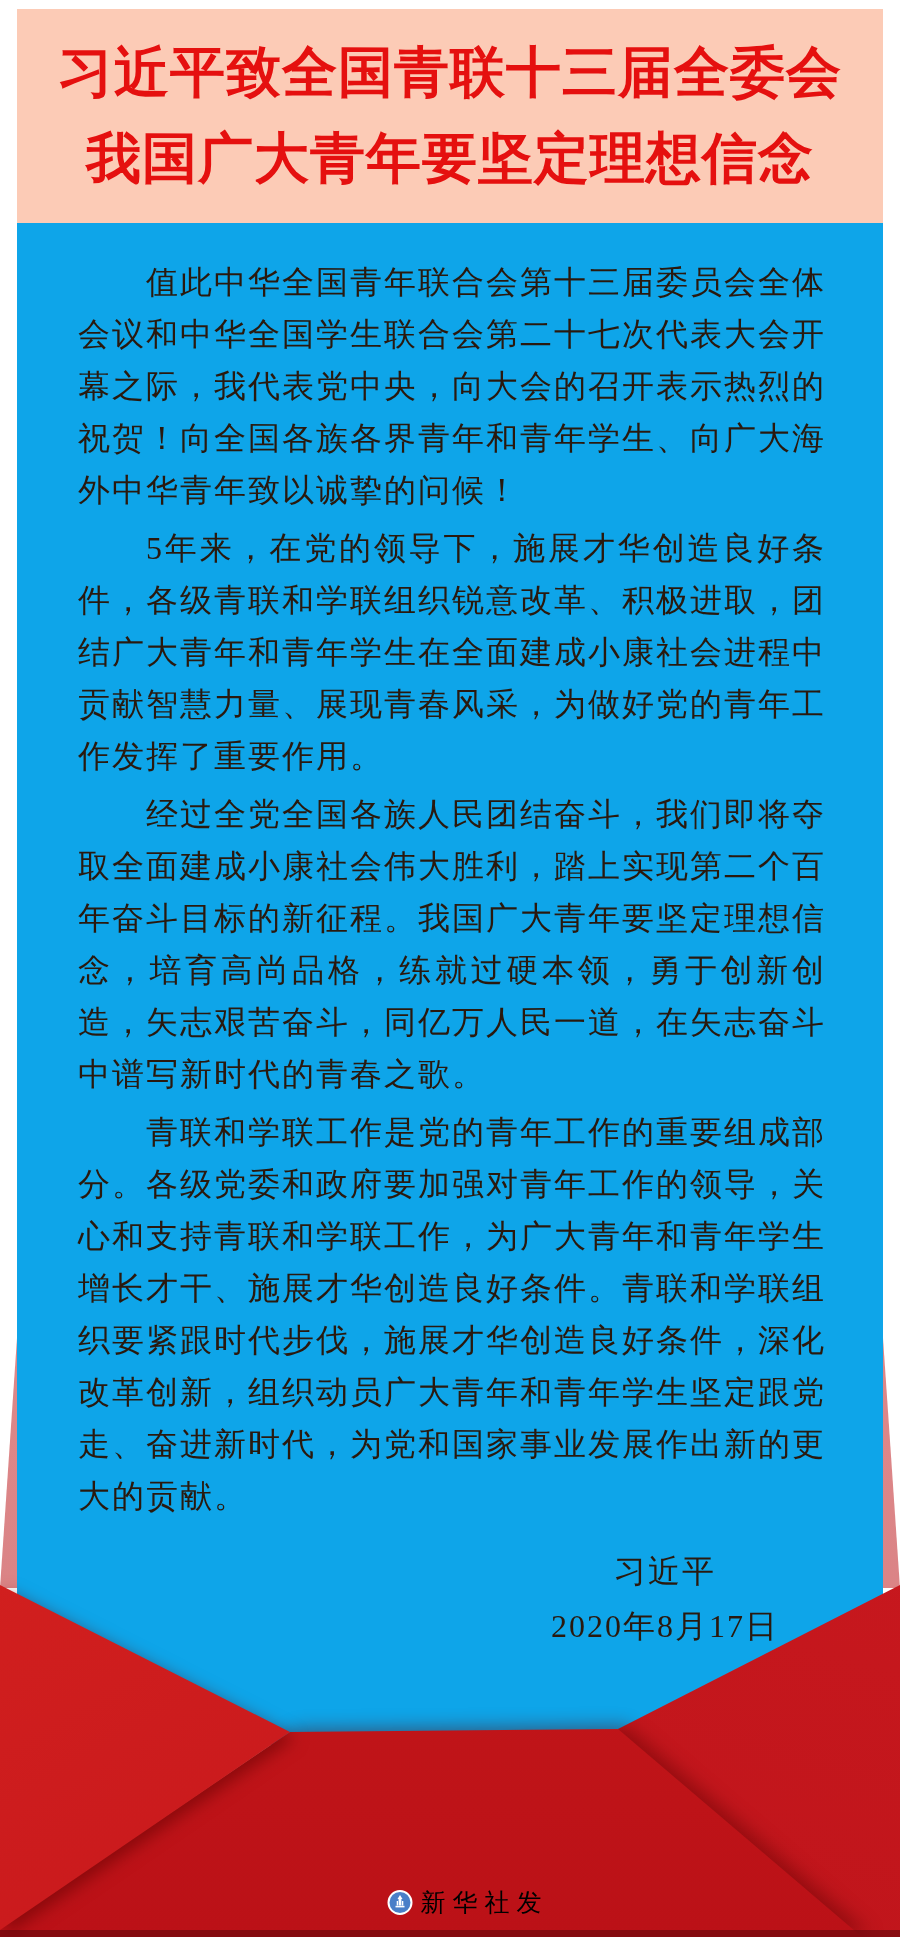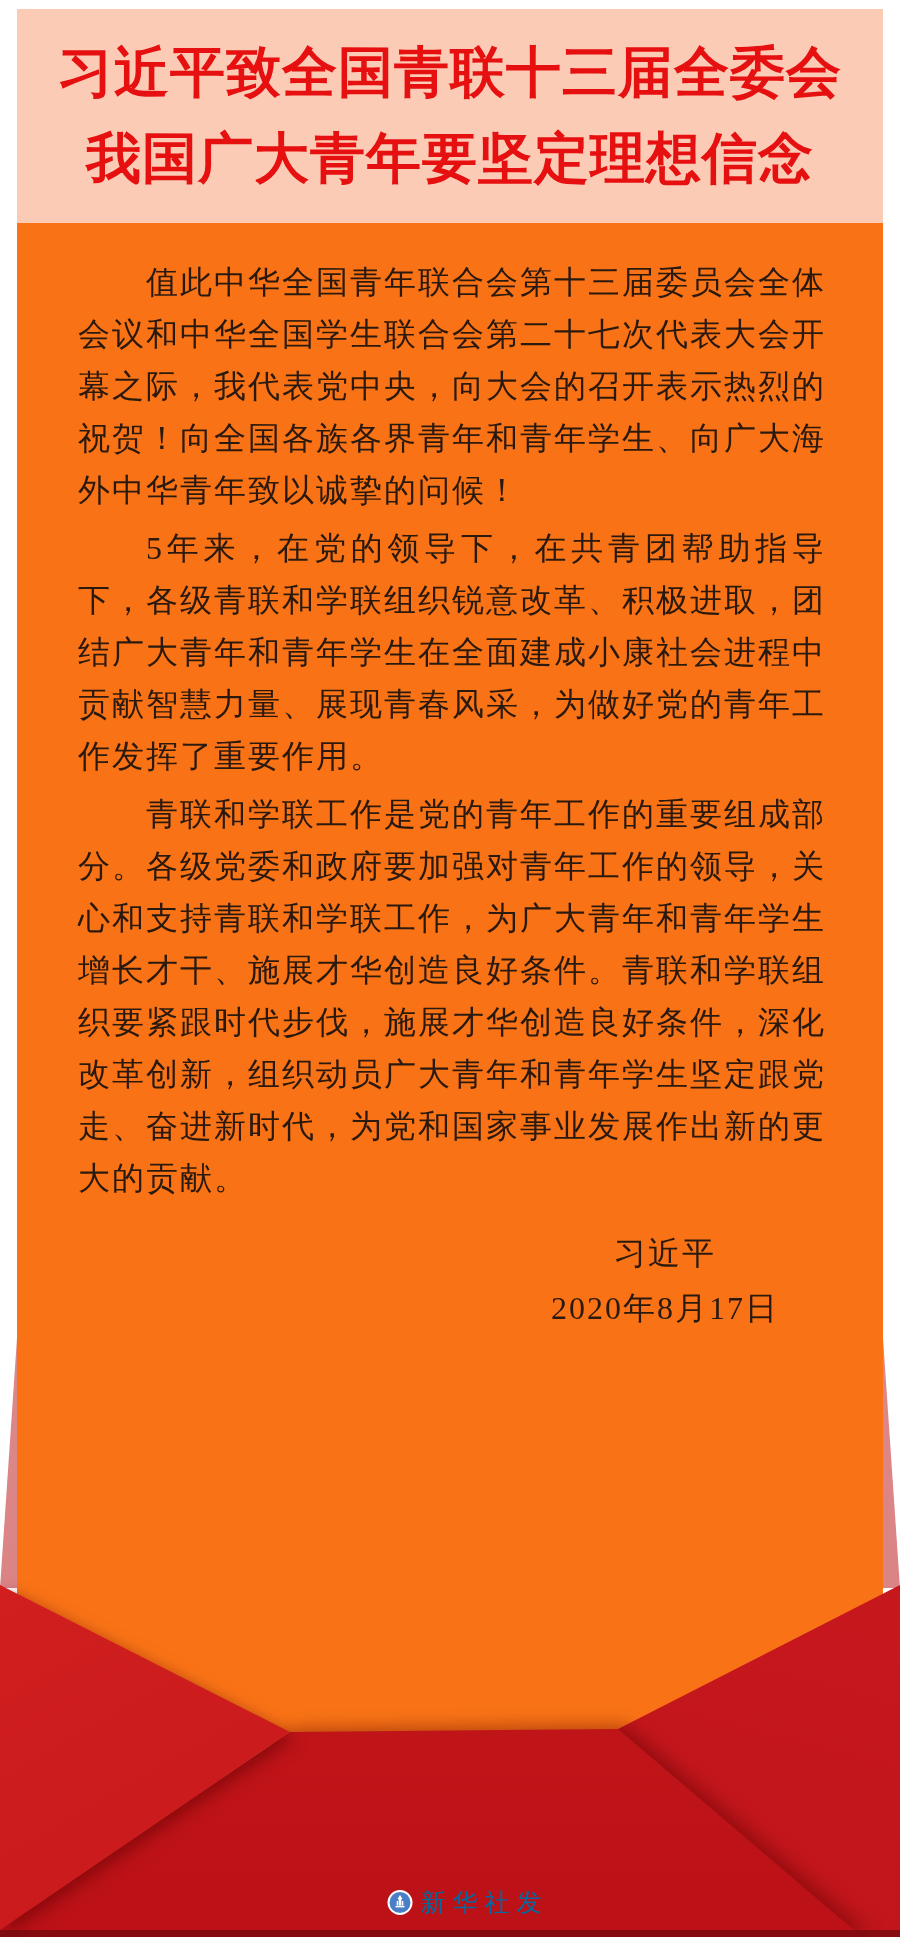--- a/index.html
+++ b/index.html
@@ -18,21 +18,21 @@
     gap:8px;
   }
   .title-line{
     font-size:55px;font-weight:900;color:#e5100f;
     letter-spacing:1px;line-height:78px;white-space:nowrap;
     text-align:center;
   }
   
   .paper{
     position:absolute;left:17px;top:223px;width:866px;height:1522px;
-    background:#f97316;
+    background:#0ea5e9;
   }
   .letter-body{
     padding:33px 57px 0 61px;
     font-size:32px;line-height:52px;letter-spacing:2px;
     color:#2a190e;
     text-align:justify;
   }
   .letter-body p{
     margin:0 0 6px 0;
     text-indent:68px;
@@ -74,21 +74,21 @@
   }
   .bottom-edge{
     position:absolute;left:0;bottom:0;width:100%;height:7px;
     background:rgba(80,6,10,0.5);
   }
   
   .credit{
     position:absolute;left:50%;bottom:22px;
     transform:translateX(calc(-50% + 18px));
     display:flex;align-items:center;gap:8px;
-    color:#0369a1;
+    color:#000000;
   }
   .credit-logo{
     width:25px;height:25px;border-radius:50%;
     background:#4a7fc8;border:2px solid #ffffff;
     display:flex;align-items:center;justify-content:center;
     box-sizing:border-box;
   }
   .credit-text{
     font-size:25px;letter-spacing:7px;line-height:25px;white-space:nowrap;
   }
@@ -99,21 +99,22 @@
 <div class="poster">
 
   <div class="header">
     <div class="title-line">习近平致全国青联十三届全委会</div>
     <div class="title-line">我国广大青年要坚定理想信念</div>
   </div>
 
   <div class="paper">
     <div class="letter-body">
       <p>值此中华全国青年联合会第十三届委员会全体会议和中华全国学生联合会第二十七次代表大会开幕之际，我代表党中央，向大会的召开表示热烈的祝贺！向全国各族各界青年和青年学生、向广大海外中华青年致以诚挚的问候！</p>
-      <p>5年来，在党的领导下，在共青团帮助指导下，各级青联和学联组织锐意改革、积极进取，团结广大青年和青年学生在全面建成小康社会进程中贡献智慧力量、展现青春风采，为做好党的青年工作发挥了重要作用。</p>
+      <p>5年来，在党的领导下，施展才华创造良好条件，各级青联和学联组织锐意改革、积极进取，团结广大青年和青年学生在全面建成小康社会进程中贡献智慧力量、展现青春风采，为做好党的青年工作发挥了重要作用。</p>
+      <p>经过全党全国各族人民团结奋斗，我们即将夺取全面建成小康社会伟大胜利，踏上实现第二个百年奋斗目标的新征程。我国广大青年要坚定理想信念，培育高尚品格，练就过硬本领，勇于创新创造，矢志艰苦奋斗，同亿万人民一道，在矢志奋斗中谱写新时代的青春之歌。</p>
       <p>青联和学联工作是党的青年工作的重要组成部分。各级党委和政府要加强对青年工作的领导，关心和支持青联和学联工作，为广大青年和青年学生增长才干、施展才华创造良好条件。青联和学联组织要紧跟时代步伐，施展才华创造良好条件，深化改革创新，组织动员广大青年和青年学生坚定跟党走、奋进新时代，为党和国家事业发展作出新的更大的贡献。</p>
       <div class="sig-block">
         <div>习近平</div>
         <div>2020年8月17日</div>
       </div>
     </div>
   </div>
 
   <div class="layer">
     <div class="wedge-left"></div>

